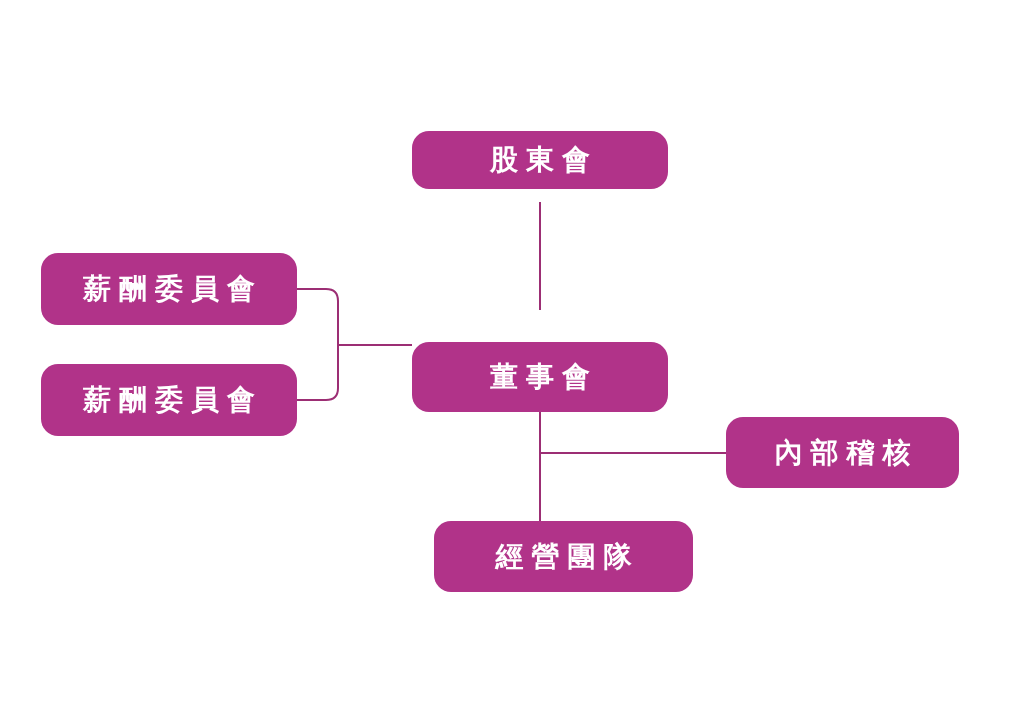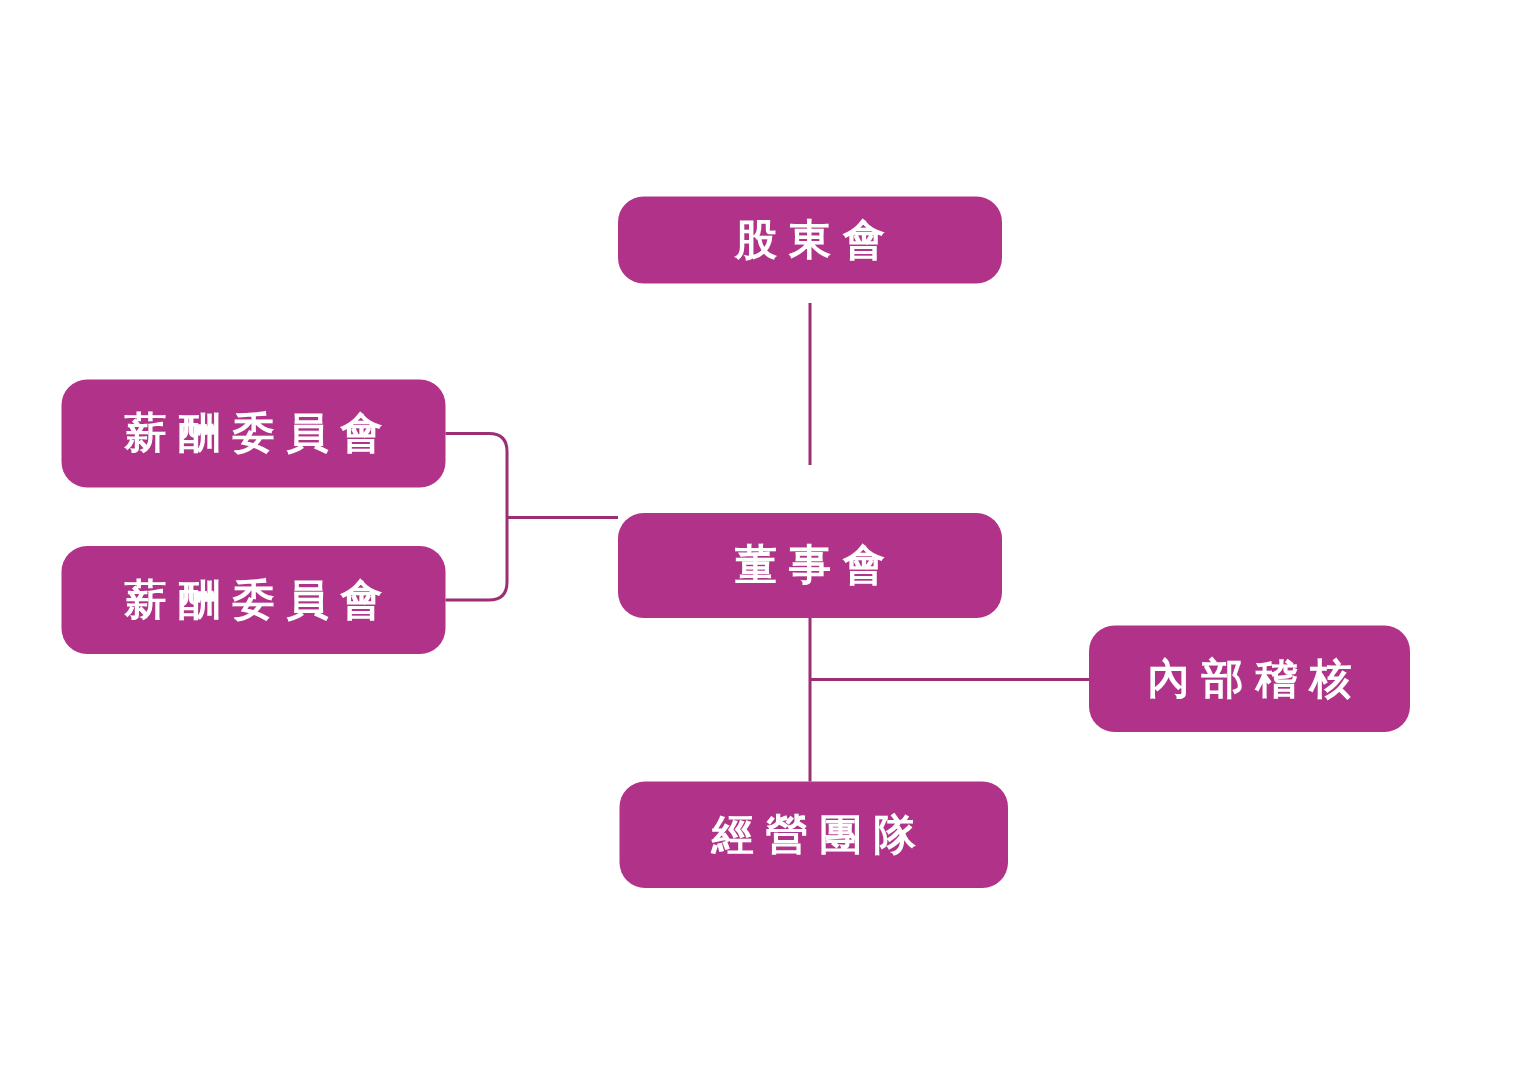--- a/index.html
+++ b/index.html
@@ -45,22 +45,22 @@
     font-weight: 700;
     letter-spacing: 8px;
     padding-left: 8px; 
     white-space: nowrap;
   }
   
   .node-shareholders { left: 412px; top: 131px; width: 256px; height: 58px; }
   .node-board        { left: 412px; top: 310px; width: 256px; height: 70px; margin-top: 32px; }
   .node-audit        { left: 41px;  top: 253px; width: 256px; height: 72px; }
   .node-compensation { left: 41px;  top: 364px; width: 256px; height: 72px; }
-  .node-internal     { left: 726px; top: 417px; width: 214px; height: 71px; }
-  .node-management   { left: 413px; top: 521px; width: 259px; height: 71px; }
+  .node-internal     { left: 726px; top: 417px; width: 233px; height: 71px; }
+  .node-management   { left: 434px; top: 521px; width: 259px; height: 71px; }
 </style>
 </head>
 <body>
 
 <div class="canvas">
 
   <svg class="connector-layer" viewBox="0 0 1024 724" xmlns="http://www.w3.org/2000/svg">
 
     <path d="M 540 202 L 540 310"></path>
 

